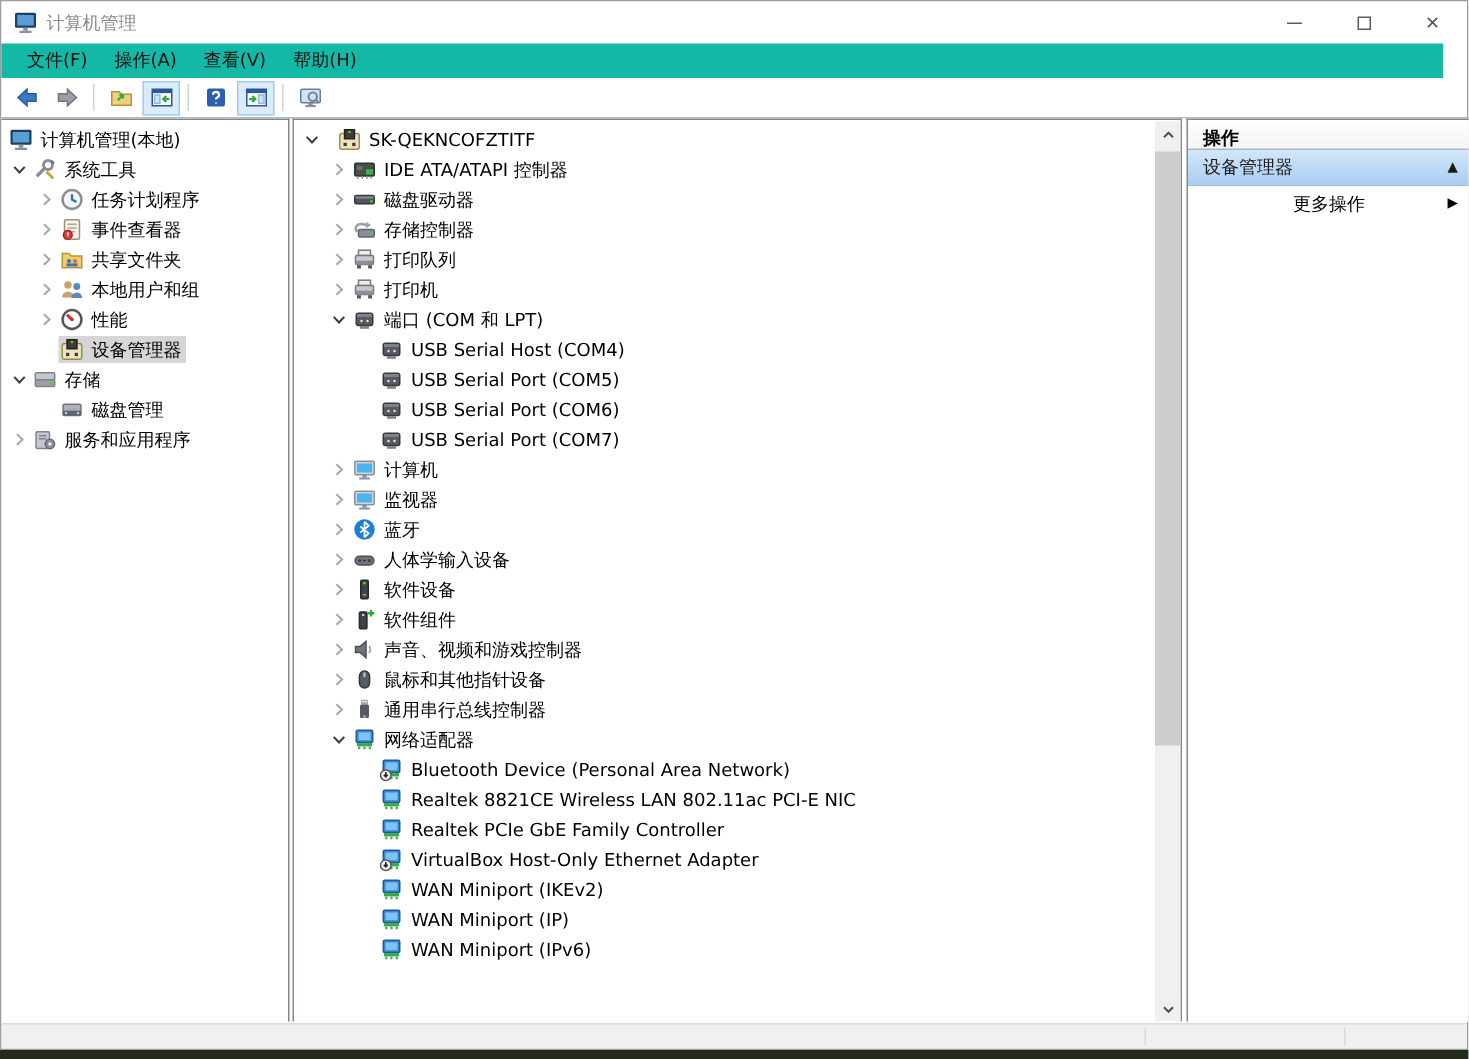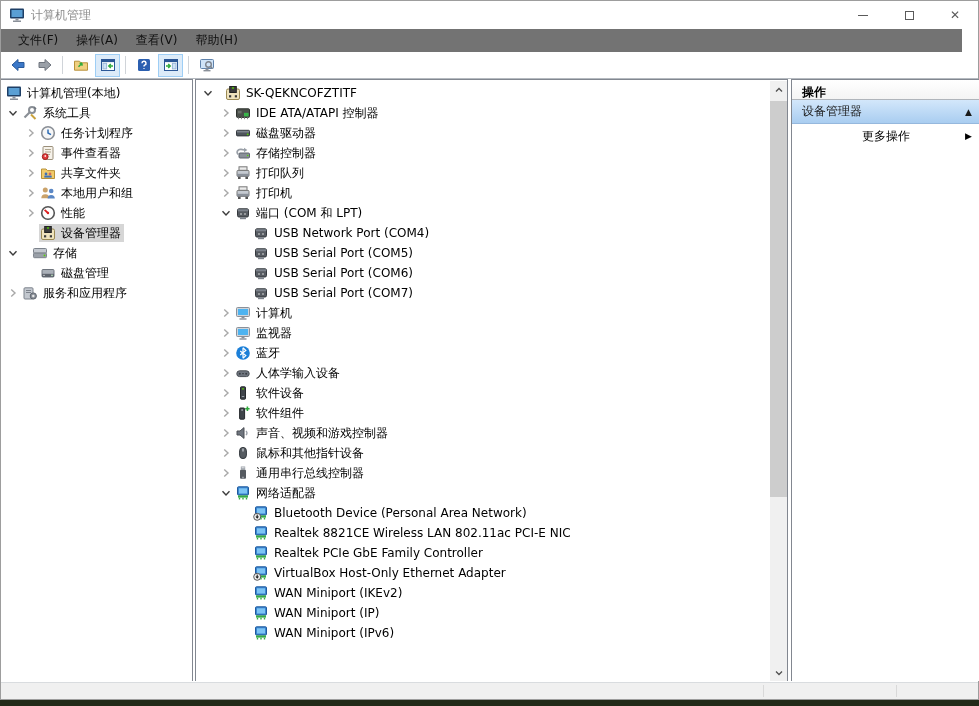--- a/index.html
+++ b/index.html
@@ -12,21 +12,21 @@
   #title-bar { position:absolute; left:0; top:0; right:0; height:28px; background:#fff; display:flex; align-items:center; }
   #app-icon { width:16px; height:16px; margin:0 6px 0 8px; }
   #app-icon svg, .tree-icon svg, .tb-icon svg { display:block; }
   #window-title { color:#8c8c8c; font-size:12px; }
   #win-controls { position:absolute; right:0; top:0; height:28px; display:flex; }
   .win-btn { width:46px; height:28px; display:flex; align-items:center; justify-content:center; color:#5a5a5a; font-size:12px; }
   .win-btn .min-glyph { display:block; width:10px; border-top:1px solid #5a5a5a; }
   .win-btn .max-glyph { display:block; width:9px; height:9px; border:1px solid #5a5a5a; }
 
   
-  #menu-bar { position:absolute; left:0; top:28px; right:16px; height:23px; background:#737373; display:flex; align-items:center; padding-left:8px; }
+  #menu-bar { position:absolute; left:0; top:28px; right:16px; height:23px; background:#14b8a6; display:flex; align-items:center; padding-left:8px; }
   .menu-item { padding:3px 9px; color:#111; }
 
   
   #toolbar { position:absolute; left:0; top:51px; right:0; height:27px; background:#fff; border-bottom:1px solid #b5bac0; display:flex; align-items:center; padding-left:3px; }
   .tb-btn { width:25px; height:23px; display:flex; align-items:center; justify-content:center; border:1px solid transparent; margin:0 1px; }
   .tb-btn.toggled { background:#dcebf9; border:1px solid #9ecef5; }
   .tb-sep { width:1px; height:18px; background:#d0d4d9; margin:0 4px; }
 
   
   #left-pane { position:absolute; left:0; top:78px; width:192px; bottom:18px; background:#fff; border-top:1px solid #828790; border-right:1px solid #828790; overflow:hidden; padding-top:3px; }
@@ -293,21 +293,21 @@
                 <rect x="1.5" y="4" width="13" height="10.5" rx="1.5" fill="#efe3bd" stroke="#9b8a54"></rect>
                 <rect x="4.7" y="1.5" width="6.6" height="6" fill="#3c3c3c" stroke="#222"></rect>
                 <circle cx="8" cy="3" r=".9" fill="#55d400"></circle>
                 <rect x="4" y="10.2" width="2.2" height="2.2" fill="#3c3c3c"></rect>
                 <rect x="9.8" y="10.2" width="2.2" height="2.2" fill="#3c3c3c"></rect>
               </svg>
             </span>
             <span class="tree-label">设备管理器</span>
           </span>
         </div>
-        <div class="tree-row" style="padding-left: 4px; gap: 10px;">
+        <div class="tree-row" style="padding-left: 4px;">
           <span class="expander">
             <svg width="14" height="14" viewBox="0 0 16 16">
               <path d="M4 6 L8 10.3 L12 6" fill="none" stroke="#3c3c3c" stroke-width="1.6"></path>
             </svg>
           </span>
           <span class="row-body">
             <span class="tree-icon">
               <svg width="16" height="16" viewBox="0 0 16 16">
                 <rect x="1.5" y="3.5" width="13" height="4.6" rx="1" fill="#c3c8cf" stroke="#7d838c"></rect>
                 <rect x="1.5" y="8.1" width="13" height="4.6" rx="1" fill="#9aa0a8" stroke="#7d838c"></rect>
@@ -487,21 +487,21 @@
             <span class="row-body">
               <span class="tree-icon">
                 <svg width="16" height="16" viewBox="0 0 16 16">
                   <rect x="2.5" y="3.8" width="11" height="8.2" rx="1.5" fill="#565b61" stroke="#34383d"></rect>
                   <rect x="3" y="4.3" width="10" height="2" fill="#7d838c"></rect>
                   <circle cx="6" cy="9" r=".8" fill="#e8e8e8"></circle>
                   <circle cx="10" cy="9" r=".8" fill="#e8e8e8"></circle>
                   <rect x="5" y="12.4" width="6" height="1.8" fill="#7d838c"></rect>
                 </svg>
               </span>
-              <span class="tree-label">USB Network Port (COM4)</span>
+              <span class="tree-label">USB Serial Host (COM4)</span>
             </span>
           </div>
           <div class="tree-row" style="padding-left: 40px;">
             <span class="expander"></span>
             <span class="row-body">
               <span class="tree-icon">
                 <svg width="16" height="16" viewBox="0 0 16 16">
                   <rect x="2.5" y="3.8" width="11" height="8.2" rx="1.5" fill="#565b61" stroke="#34383d"></rect>
                   <rect x="3" y="4.3" width="10" height="2" fill="#7d838c"></rect>
                   <circle cx="6" cy="9" r=".8" fill="#e8e8e8"></circle>

